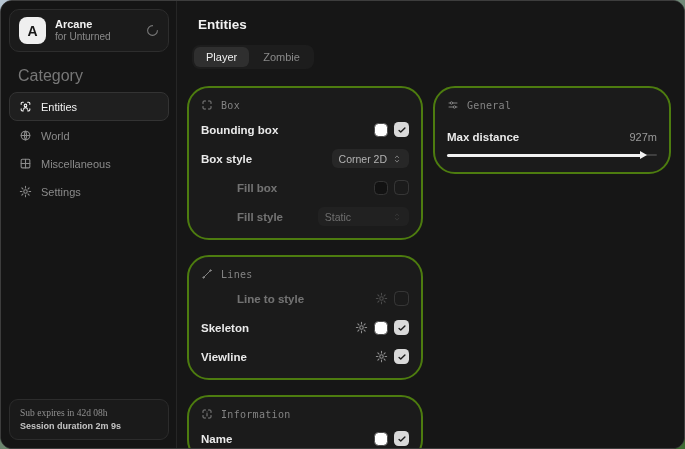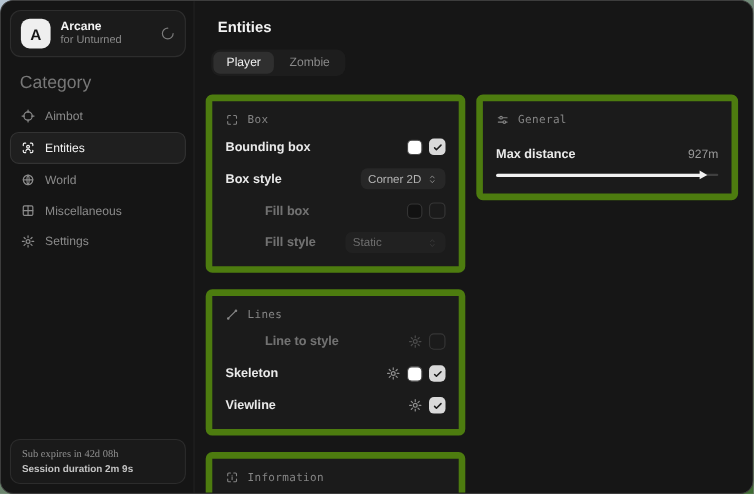--- a/index.html
+++ b/index.html
@@ -66,21 +66,21 @@
   }
   .tab {
     padding:4px 12px; border-radius:6px; font-size:11px;
     color:#8a8a8a; cursor:pointer;
   }
   .tab.active { background:#2f2f2f; color:#f0f0f0; font-weight:normal; }
   .content { display:flex; gap:10px; margin-top:17px; align-items:flex-start; }
   .col-left { width:238px; display:flex; flex-direction:column; gap:15px; }
   .col-right { width:240px; display:flex; flex-direction:column; gap:15px; }
   .card {
-    background:#1b1b1b; border:6px solid #4d7c0f; border-radius:6px;
+    background:#1b1b1b; border:2px solid #4d7c0f; border-radius:22px;
     padding:9px 12px 11px;
   }
   .card-header {
     display:flex; align-items:center; gap:8px;
     font-family:"DejaVu Sans Mono", monospace;
     font-size:10px; color:#848484; letter-spacing:.3px;
     margin:2px 0 3px;
   }
   .row { display:flex; align-items:center; height:21px; margin-top:8px; }
   .row.disabled .row-label, .row.disabled .icon { opacity:.42;margin-left:36px; }
@@ -135,29 +135,20 @@
       </div>
       <span class="icon loader">
           <svg viewBox="0 0 24 24" fill="none" stroke="currentColor" stroke-width="2" stroke-linecap="round" stroke-linejoin="round">
             <path d="M12 3a9 9 0 1 0 9 9"></path>
           </svg>
         </span>
     </div>
 
     <div class="category-label">Category</div>
     <nav class="nav">
-        <div class="nav-item">
-          <span class="icon">
-            <svg viewBox="0 0 24 24" fill="none" stroke="currentColor" stroke-width="2" stroke-linecap="round" stroke-linejoin="round">
-              <circle cx="12" cy="12" r="7"></circle>
-              <path d="M12 2v4M12 18v4M2 12h4M18 12h4"></path>
-            </svg>
-          </span>
-          <span>Aimbot</span>
-        </div>
         <div class="nav-item active">
           <span class="icon">
             <svg viewBox="0 0 24 24" fill="none" stroke="currentColor" stroke-width="2" stroke-linecap="round" stroke-linejoin="round">
               <path d="M4 8V6a2 2 0 0 1 2-2h2M16 4h2a2 2 0 0 1 2 2v2M20 16v2a2 2 0 0 1-2 2h-2M8 20H6a2 2 0 0 1-2-2v-2"></path>
               <circle cx="12" cy="10" r="2.4"></circle>
               <path d="M8.2 17c.8-2 2.2-3 3.8-3s3 1 3.8 3"></path>
             </svg>
           </span>
           <span>Entities</span>
         </div>

